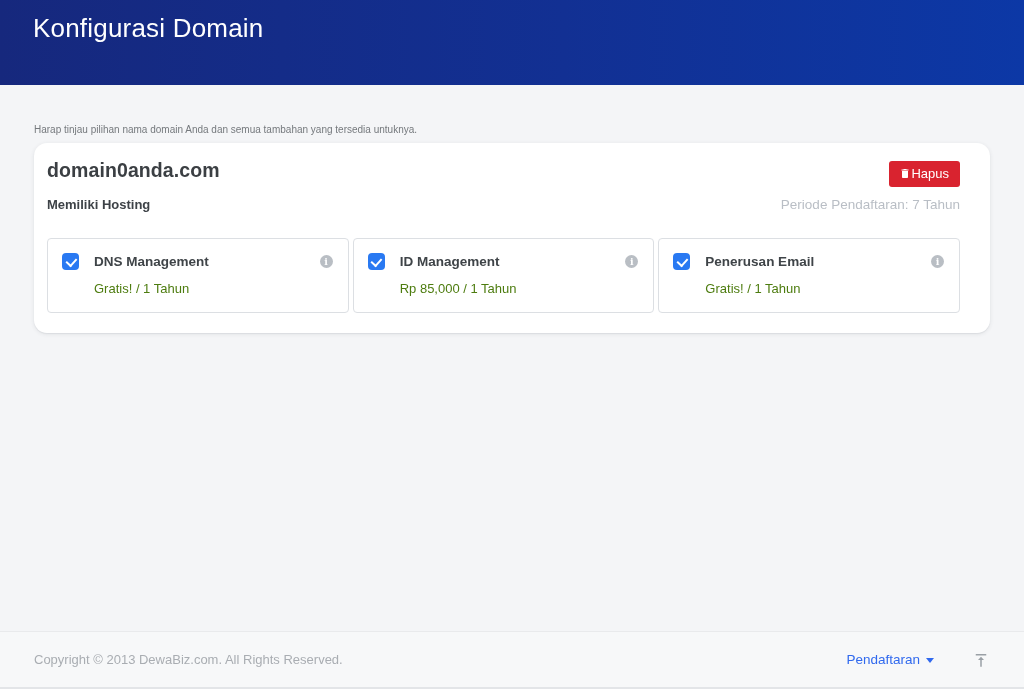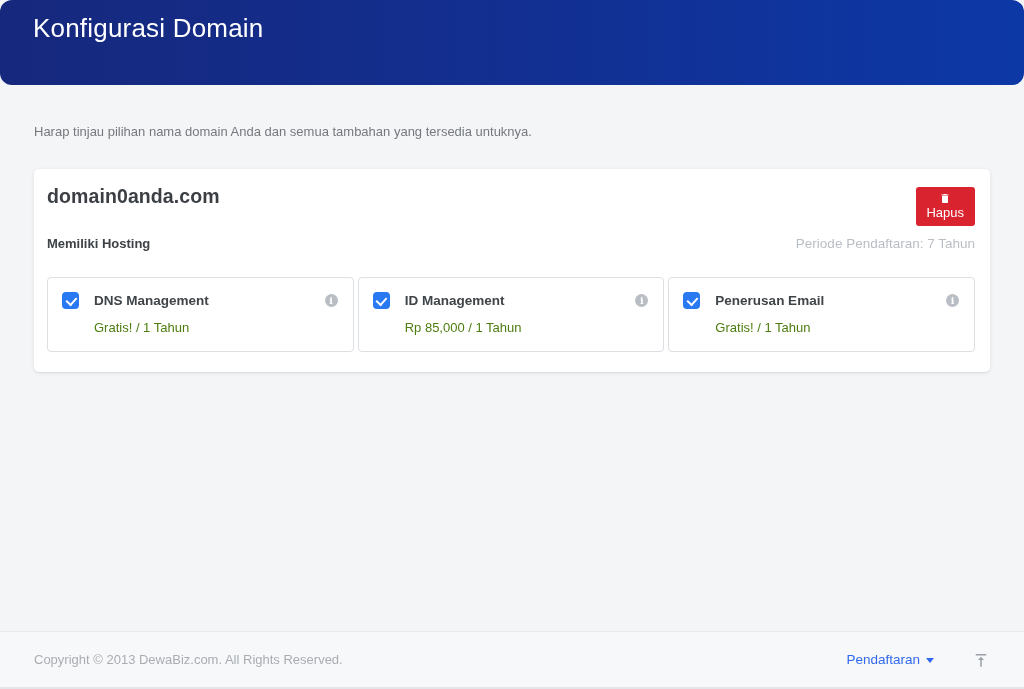--- a/index.html
+++ b/index.html
@@ -17,46 +17,45 @@
     overflow: hidden;
     position: relative;
   }
 
   
   .header {
     height: 85px;
     flex: 0 0 auto;
     background: linear-gradient(90deg, #16287d 0%, #123093 55%, #0c38a6 100%);
     padding: 13px 0 0 33px;
-    border-radius: 12px;
   }
   .header h1 {
     color: #ffffff;
     font-size: 26px;
     font-weight: 400;
     letter-spacing: 0.2px;
   }
 
   
   .main {
     flex: 1 1 auto;
     padding: 0 34px;
   }
   .intro {
     margin-top: 39px;
-    font-size: 13px;
+    font-size: 10px;
     color: #75797d;
   }
 
   .card {
-    margin-top: 30px;
+    margin-top: 8px;
     background: #ffffff;
-    border-radius: 5px;
+    border-radius: 13px;
     box-shadow: 0 1px 4px rgba(40,50,60,0.10), 0 1px 1px rgba(40,50,60,0.06);
-    padding: 16px 15px 20px 13px;
+    padding: 16px 30px 20px 13px;
   }
   .card-head {
     display: flex;
     align-items: flex-start;
     justify-content: space-between;
   }
   .domain-title {
     font-size: 19.5px;
     font-weight: 700;
     color: #3b3f43;
@@ -67,21 +66,20 @@
     border: none;
     color: #ffffff;
     font-family: inherit;
     font-size: 13px;
     padding: 5px 11px 6px 10px;
     border-radius: 3px;
     display: inline-flex;
     align-items: center;
     cursor: pointer;
     margin-top: 2px;
-    flex-direction: column;
   }
   .hapus-btn svg { display: block; }
 
   .sub-row {
     display: flex;
     justify-content: space-between;
     align-items: baseline;
     margin-top: 10px;
     text-align: right;
   }

